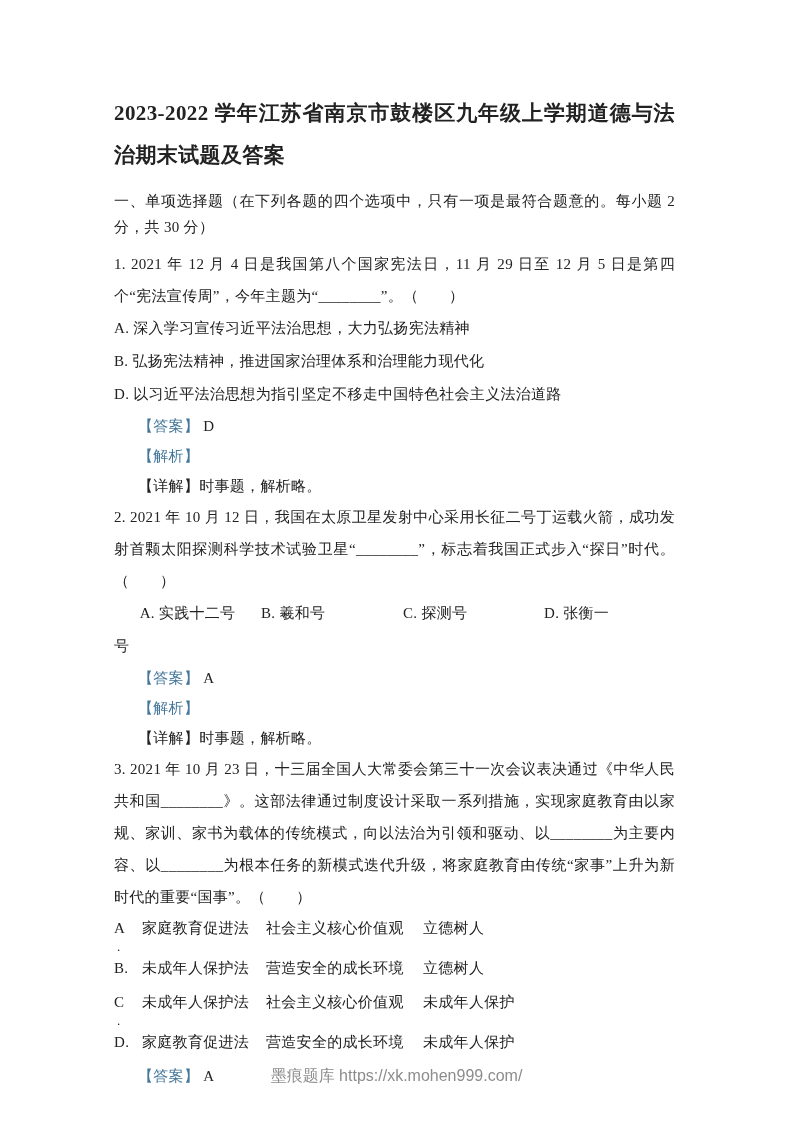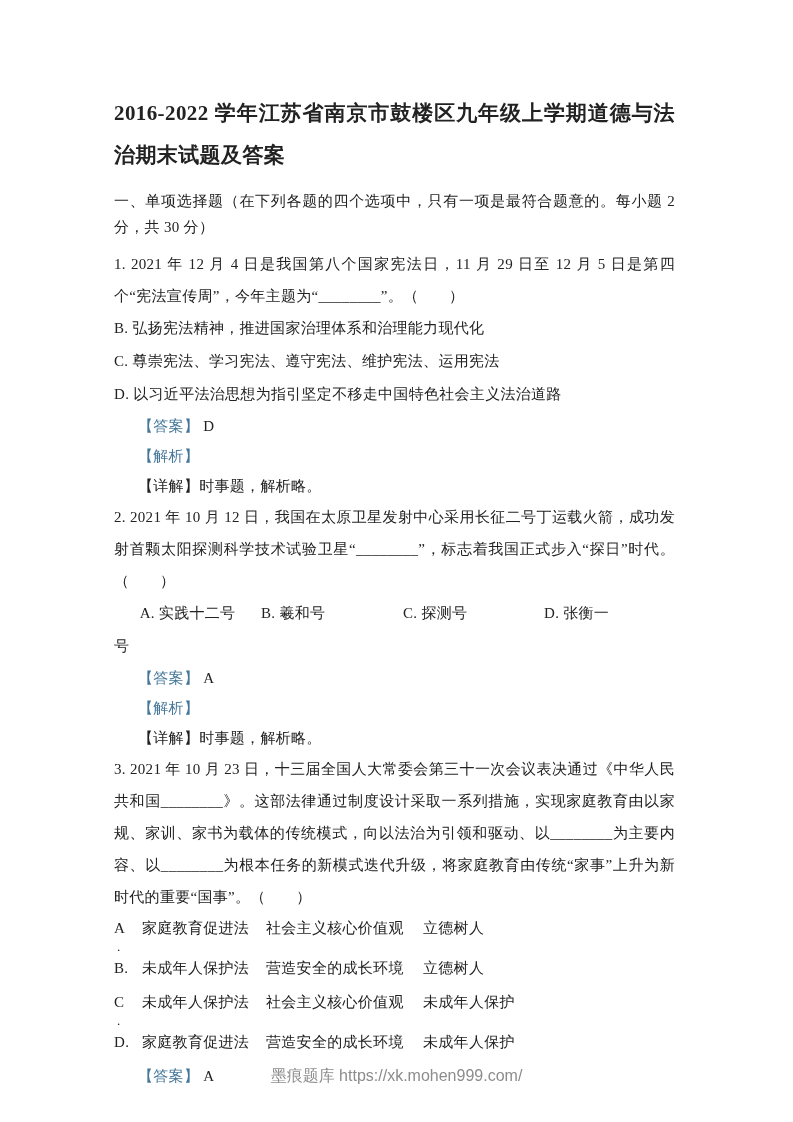--- a/index.html
+++ b/index.html
@@ -94,27 +94,27 @@
     font-size: 16px;
     color: var(--footer-gray);
   }
 </style>
 </head>
 <body>
 
 <div class="page">
   <div class="content">
 
-    <h1 class="title">2016-2022 学年江苏省南京市鼓楼区九年级上学期道德与法治期末试题及答案</h1>
+    <h1 class="title">2023-2022 学年江苏省南京市鼓楼区九年级上学期道德与法治期末试题及答案</h1>
 
     <p class="section">一、单项选择题（在下列各题的四个选项中，只有一项是最符合题意的。每小题 2 分，共 30 分）</p>
 
     <p class="stem">1.  2021 年 12 月 4 日是我国第八个国家宪法日，11 月 29 日至 12 月 5 日是第四个“宪法宣传周”，今年主题为“________”。（　　）</p>
+    <div class="opt">A.  深入学习宣传习近平法治思想，大力弘扬宪法精神</div>
     <div class="opt">B.  弘扬宪法精神，推进国家治理体系和治理能力现代化</div>
-    <div class="opt">C.  尊崇宪法、学习宪法、遵守宪法、维护宪法、运用宪法</div>
     <div class="opt">D.  以习近平法治思想为指引坚定不移走中国特色社会主义法治道路</div>
     <div class="ansline">
       <span class="blue">【答案】</span><span class="ansval">D</span>
     </div>
     <div class="ansline">
       <span class="blue">【解析】</span>
     </div>
     <div class="ansline">【详解】时事题，解析略。</div>
 
     <p class="stem">2. 2021 年 10 月 12 日，我国在太原卫星发射中心采用长征二号丁运载火箭，成功发射首颗太阳探测科学技术试验卫星“________”，标志着我国正式步入“探日”时代。（　　）</p>

